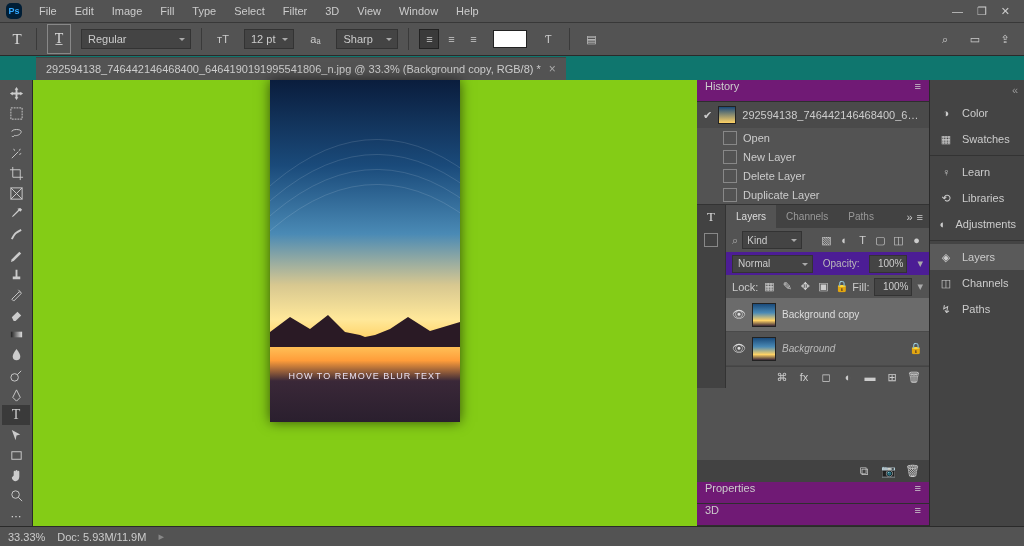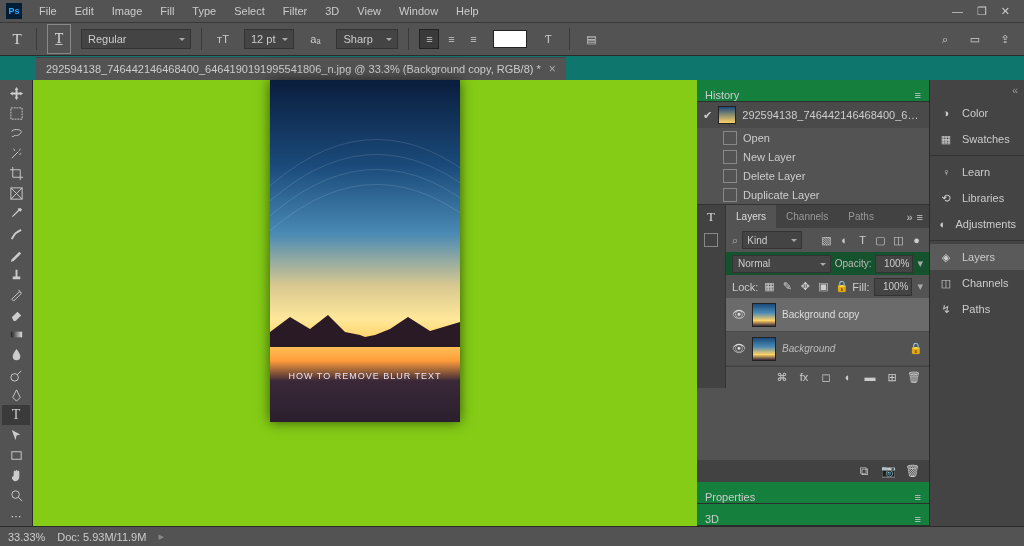--- a/index.html
+++ b/index.html
@@ -1,18 +1,18 @@
 <!DOCTYPE html>
 <html><head>
 <meta charset="utf-8">
 <style>
 *{margin:0;padding:0;box-sizing:border-box;font-family:"Segoe UI",Arial,sans-serif;font-size:11px;color:#ccc;user-select:none}
 html,body{width:1024px;height:546px;overflow:hidden;background:#323232}
 .menubar{height:22px;background:#535353;display:flex;align-items:center;padding:0 6px;gap:2px}
-.ps-logo{width:16px;height:16px;background:#001e36;color:#31a8ff;display:flex;align-items:center;justify-content:center;font-weight:bold;font-size:9px;border-radius:0;margin-right:6px}
+.ps-logo{width:16px;height:16px;background:#001e36;color:#31a8ff;display:flex;align-items:center;justify-content:center;font-weight:bold;font-size:9px;border-radius:5px;margin-right:6px}
 .menu-item{padding:3px 9px;cursor:default}
 .win-controls{margin-left:auto;display:flex;gap:14px;padding-right:8px;color:#ddd}
 .optbar{height:34px;background:#535353;border-top:1px solid #383838;border-bottom:1px solid #2a2a2a;display:flex;align-items:center;padding:0 8px;gap:10px}
 .tool-ind{width:18px;height:18px;display:flex;align-items:center;justify-content:center;font-family:Georgia,serif;font-size:15px;color:#ddd}
 .divider{width:1px;height:22px;background:#3a3a3a}
 .sel-wide{height:20px;background:#444;border:1px solid #333;padding:0 18px 0 6px;display:flex;align-items:center;position:relative;min-width:90px}
 .sel-wide::after{content:"";position:absolute;right:5px;top:8px;border:3px solid transparent;border-top-color:#aaa}
 .sel-small{min-width:44px}
 .icon-btn{width:22px;height:22px;display:flex;align-items:center;justify-content:center;color:#ccc;cursor:default}
 .color-swatch{width:34px;height:18px;background:#fff;border:1px solid #222}
@@ -24,37 +24,37 @@
 .toolbar{width:33px;background:#535353;border-right:1px solid #2a2a2a;display:flex;flex-direction:column;align-items:center;padding-top:3px;gap:0}
 .tool{width:28px;height:21px;display:flex;align-items:center;justify-content:center;color:#ddd;position:relative}
 .tool.active{background:#3a3a3a}
 .tool svg{width:15px;height:15px}
 .canvas-area{flex:1;background:#84cc16;position:relative;display:flex;align-items:flex-start;justify-content:center}
 .canvas{width:190px;height:342px;position:relative;background:linear-gradient(to bottom,#0a1d3d 0%,#1a4a7a 25%,#4a8ab5 45%,#d8c890 60%,#ffe89a 70%,#ffd265 76%,#ff9d3a 82%,#3a2838 88%,#2a1f2e 100%);box-shadow:0 0 12px rgba(0,0,0,.6)}
 .mountains{position:absolute;bottom:22%;left:0;right:0;height:40px}
 .canvas-text{position:absolute;bottom:12%;left:0;right:0;text-align:center;color:#e8e0f0;font-size:9px;letter-spacing:1px;filter:blur(.5px)}
 .right-col{width:232px;background:#535353;display:flex;flex-direction:column}
 .far-col{width:95px;background:#444;border-left:1px solid #2a2a2a;display:flex;flex-direction:column;padding-top:4px}
-.panel-header{height:22px;background:#15803d;display:flex;align-items:flex-end;padding:0 8px;font-size:10px;color:#ddd;border-bottom:1px solid #2e2e2e;justify-content:space-between}
+.panel-header{height:22px;background:#701a75;display:flex;align-items:flex-start;padding:0 8px;font-size:10px;color:#ddd;border-bottom:1px solid #2e2e2e;justify-content:space-between}
 .history-body{background:#535353;max-height:130px;overflow:hidden}
 .hist-row{display:flex;align-items:center;height:19px;padding:0 6px;gap:6px;font-size:10px;color:#bbb}
 .hist-row.snap{height:26px;background:#4a4a4a}
 .hist-thumb{width:24px;height:18px;background:linear-gradient(#1a4a7a,#ffd265);border:1px solid #222}
 .hist-icon{width:14px;height:14px;border:1px solid #888;display:inline-block}
 .layers-panel{flex:1;background:#535353;display:flex;flex-direction:column;border-top:1px solid #333}
 .layers-tabs{display:flex;height:23px;background:#424242;align-items:center}
 .ltab{padding:0 10px;height:100%;display:flex;align-items:center;font-size:10px;color:#999}
 .ltab.active{background:#535353;color:#ddd}
 .ltab-icons{margin-left:auto;display:flex;gap:4px;padding-right:6px;color:#aaa}
 .layers-filter{display:flex;align-items:center;height:24px;padding:0 6px;gap:4px;background:#535353}
 .lf-sel{flex:0 0 60px;height:18px;background:#444;border:1px solid #333;font-size:10px;display:flex;align-items:center;padding:0 4px;position:relative}
 .lf-sel::after{content:"";position:absolute;right:4px;top:7px;border:3px solid transparent;border-top-color:#aaa}
 .lf-icons{display:flex;gap:5px;margin-left:auto;color:#aaa}
 .lf-icons span{width:13px;text-align:center;font-size:11px}
-.layers-blend{display:flex;align-items:center;height:23px;padding:0 6px;gap:4px;background:#14532d}
+.layers-blend{display:flex;align-items:center;height:23px;padding:0 6px;gap:10px;background:#4c1d95}
 .blend-sel{flex:1;height:18px;background:#444;border:1px solid #333;display:flex;align-items:center;padding:0 5px;font-size:10px;position:relative}
 .blend-sel::after{content:"";position:absolute;right:4px;top:7px;border:3px solid transparent;border-top-color:#aaa}
 .opacity-lbl{font-size:10px;color:#bbb}
 .pct-box{width:38px;height:18px;background:#444;border:1px solid #333;font-size:10px;display:flex;align-items:center;justify-content:flex-end;padding:0 3px}
 .layers-lock{display:flex;align-items:center;height:23px;padding:0 6px;gap:5px;font-size:10px;color:#bbb;background:#535353}
 .lock-icons{display:flex;gap:6px;color:#aaa}
 .lock-icons span{width:12px;text-align:center}
 .layer-list{background:#535353}
 .layer-row{display:flex;align-items:center;height:34px;padding:0 6px;gap:6px;border-bottom:1px solid #4a4a4a}
 .layer-row.sel{background:#6b6b6b}

